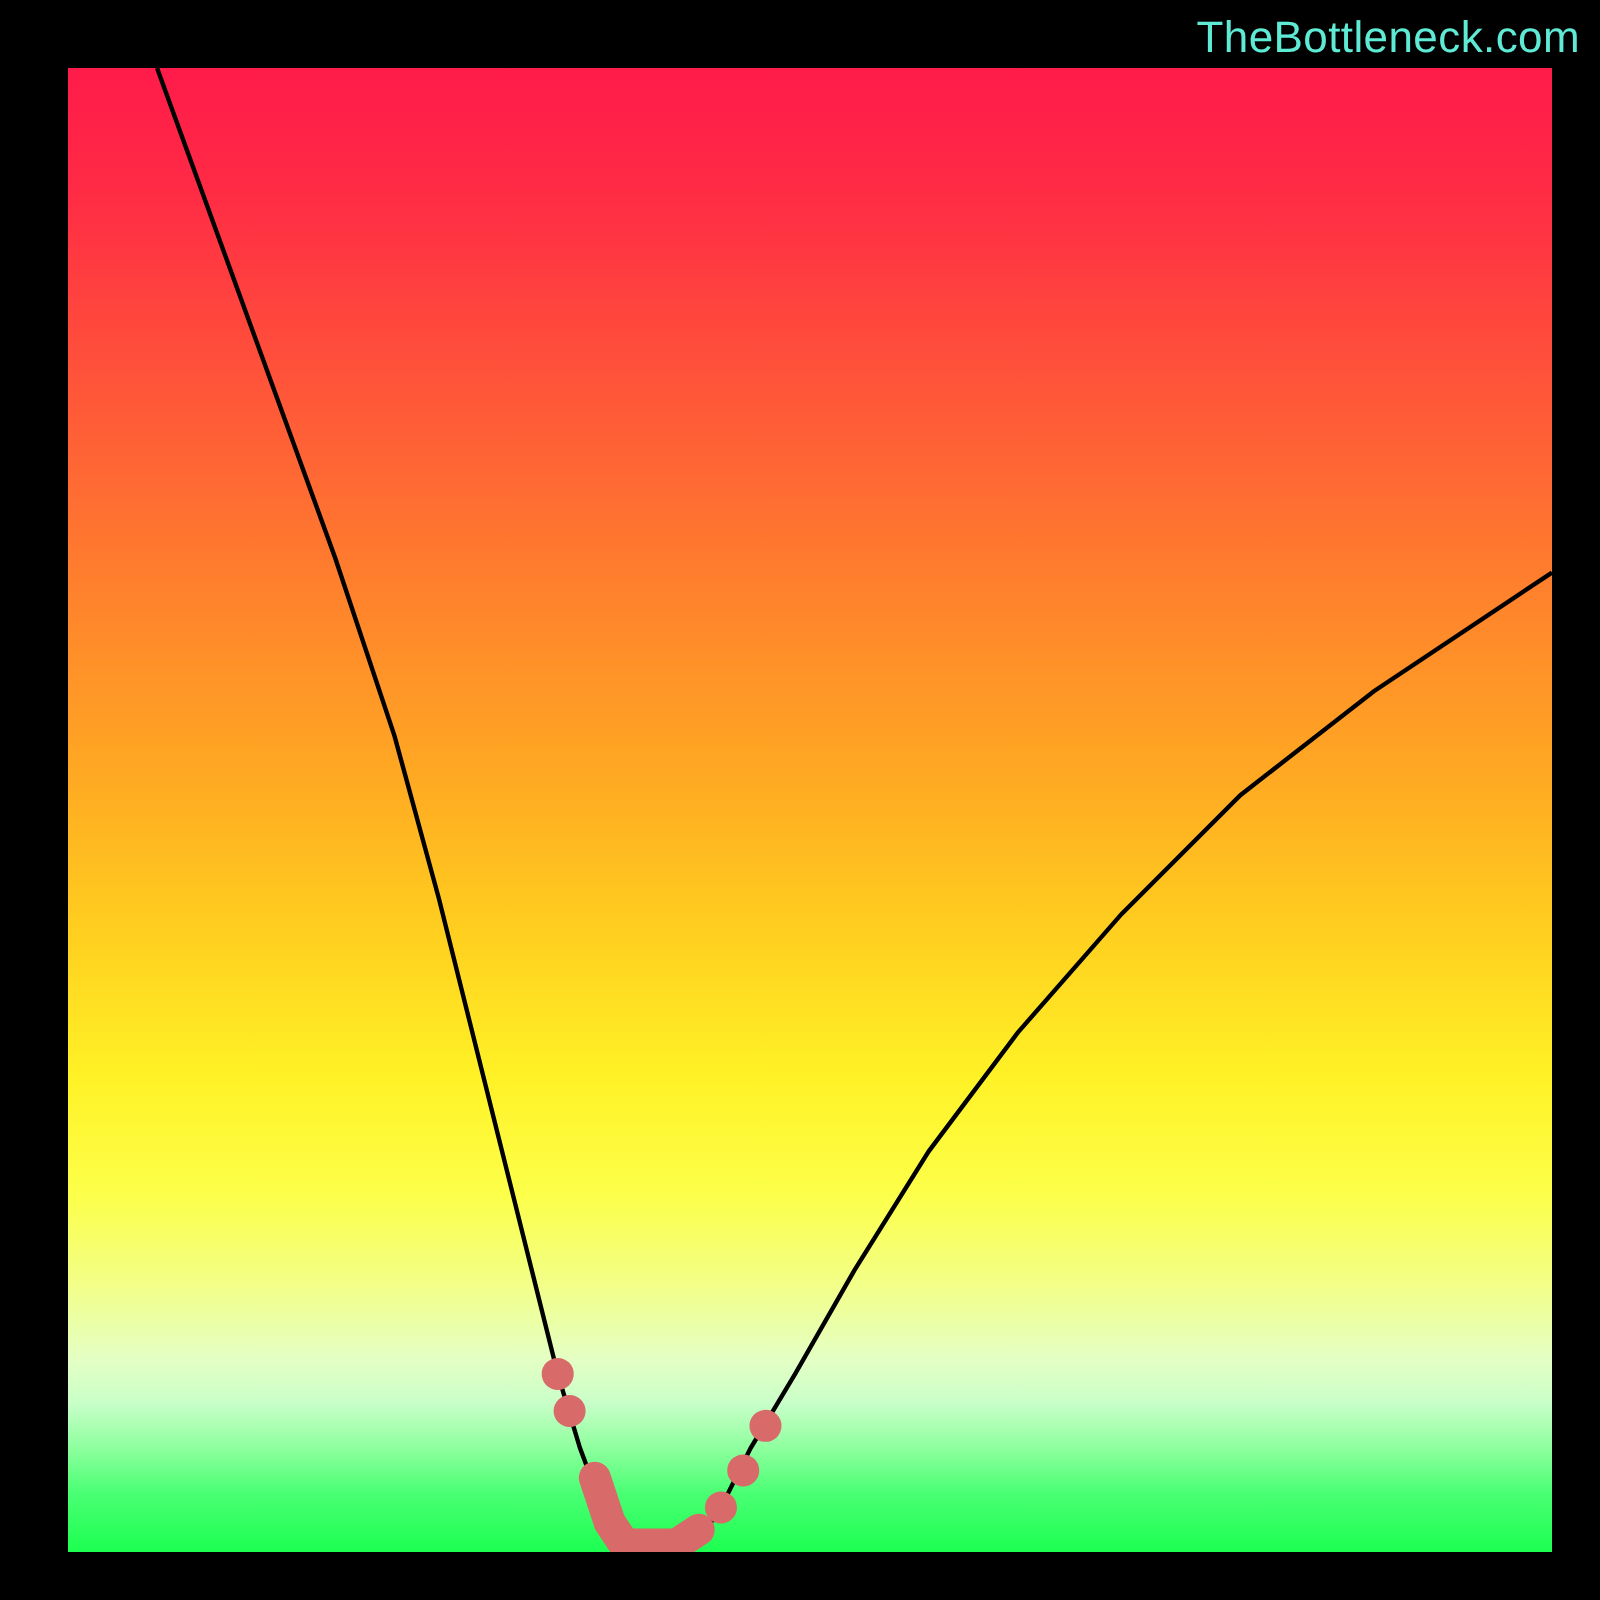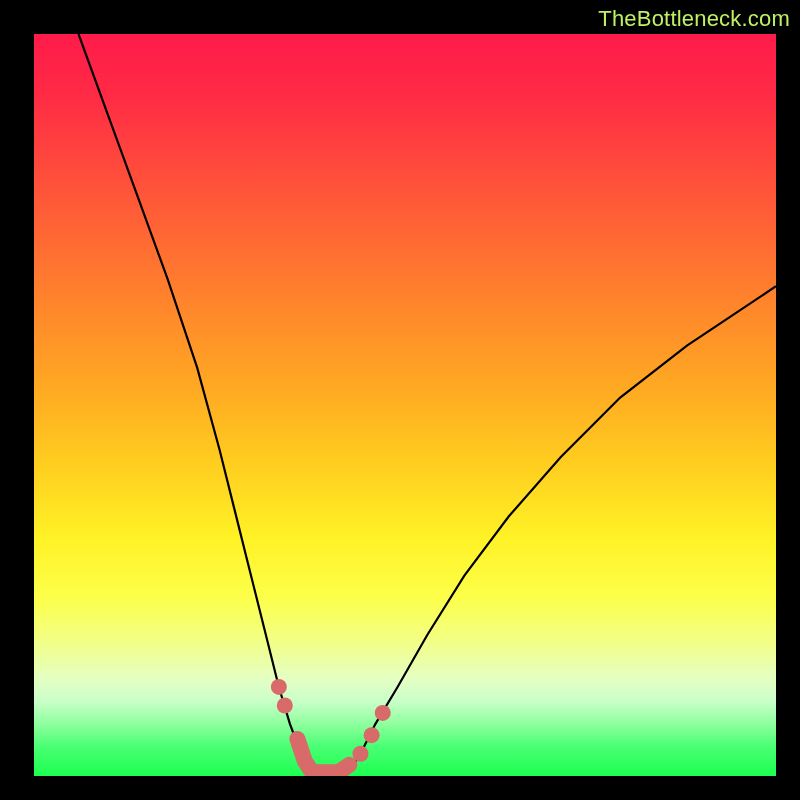--- a/index.html
+++ b/index.html
@@ -34,21 +34,21 @@
       #1cff50 100%
     );
   }
   .watermark {
     position: absolute;
     top: 6px;
     right: 10px;
     font-family: Arial, Helvetica, sans-serif;
     font-size: 22px;
     font-weight: 500;
-    color: #bef264;
+    color: #5eead4;
     letter-spacing: 0.2px;
   }
   svg.curves {
     position: absolute;
     left: 0; top: 0;
     width: 742px; height: 742px;
   }
   .curve-line {
     fill: none;
     stroke: #000;

